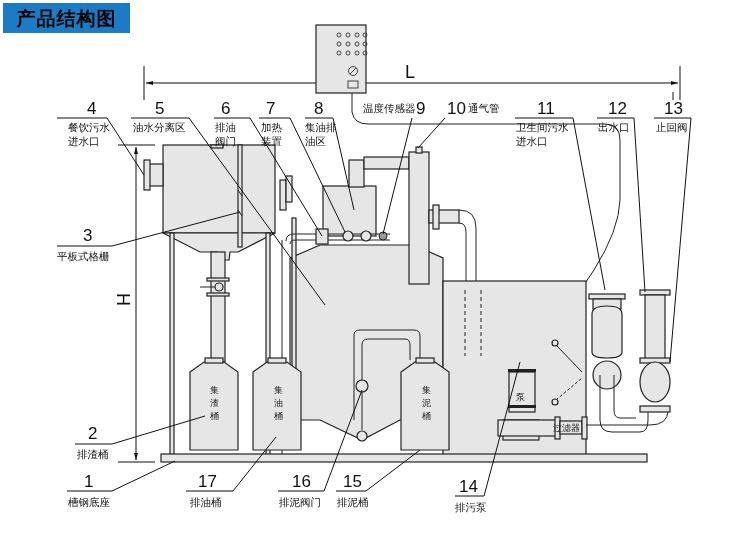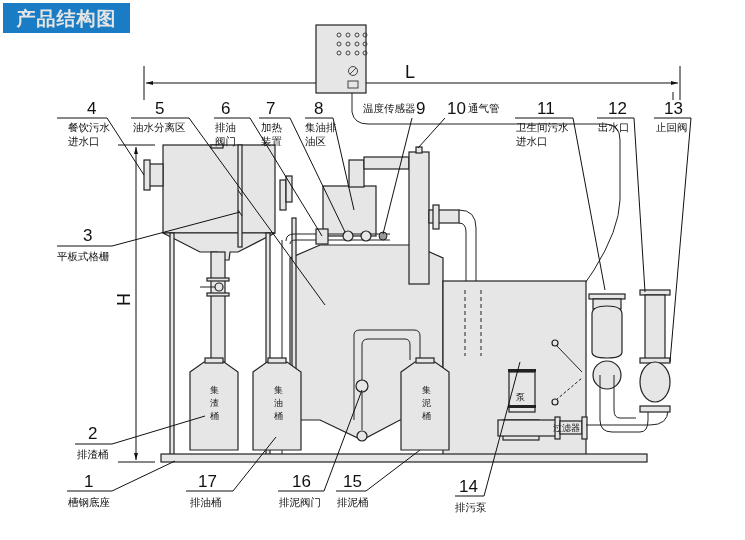--- a/index.html
+++ b/index.html
@@ -1,17 +1,17 @@
 <!DOCTYPE html>
 <html><head>
 <meta charset="utf-8">
 <style>
   html, body { margin: 0; padding: 0; background: #ffffff; }
   body { width: 745px; height: 540px; position: relative; overflow: hidden; font-family: "DejaVu Sans", sans-serif; }
-  .title-bar { position: absolute; left: 3px; top: 3px; width: 127px; height: 30px; background: #1a7cc4; color: #e5e5e5; font-weight: bold; font-size: 19px; line-height: 30px; text-align: center; letter-spacing: 1px; }
+  .title-bar { position: absolute; left: 3px; top: 3px; width: 127px; height: 30px; background: #1a7cc4; color: #000000; font-weight: bold; font-size: 19px; line-height: 30px; text-align: center; letter-spacing: 1px; }
   svg { position: absolute; left: 0; top: 0; }
   .num { font-family: "Liberation Sans", sans-serif; font-size: 17px; fill: #111; }
   .lbl { font-family: "DejaVu Sans", sans-serif; font-size: 10.5px; fill: #111; }
   .vlbl { font-family: "DejaVu Sans", sans-serif; font-size: 9px; fill: #222; }
   .dim { font-family: "Liberation Sans", sans-serif; font-size: 18px; fill: #111; }
   .ln { stroke: #111; stroke-width: 1; fill: none; }
   .part { fill: #e6e6e6; stroke: #222; stroke-width: 1.2; }
   .thin { stroke: #222; stroke-width: 1; fill: none; }
 </style>
 </head>

